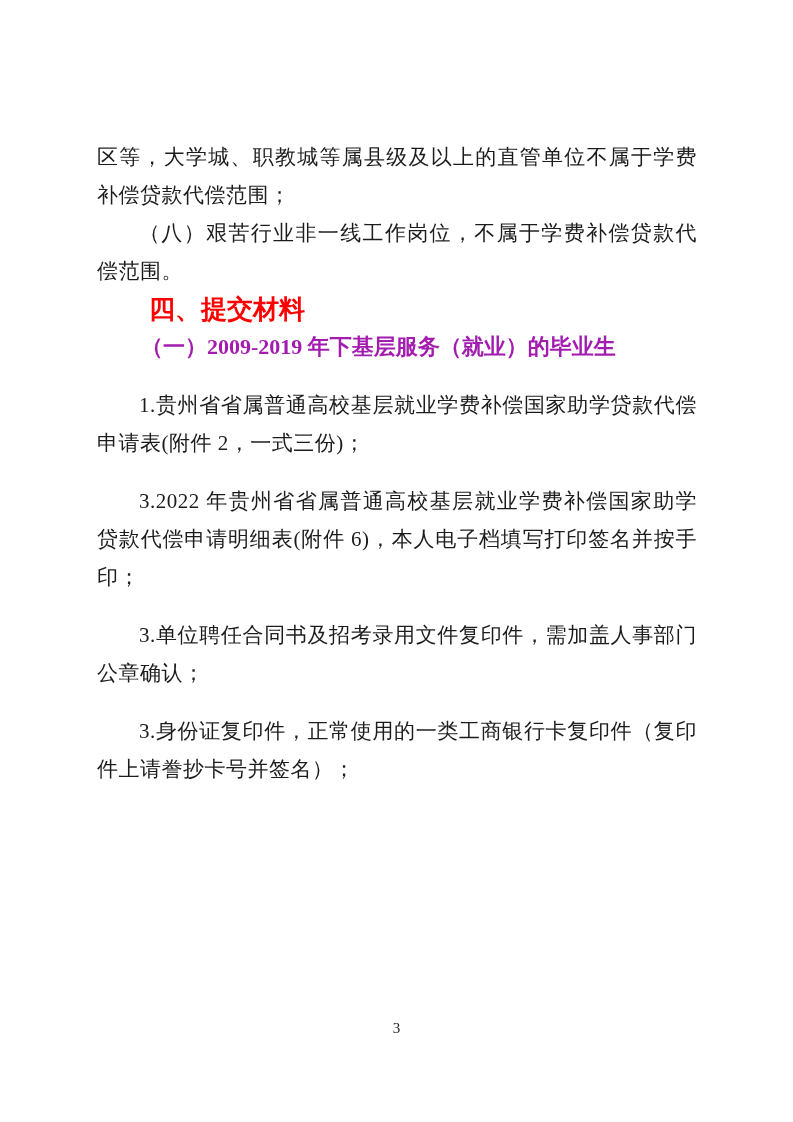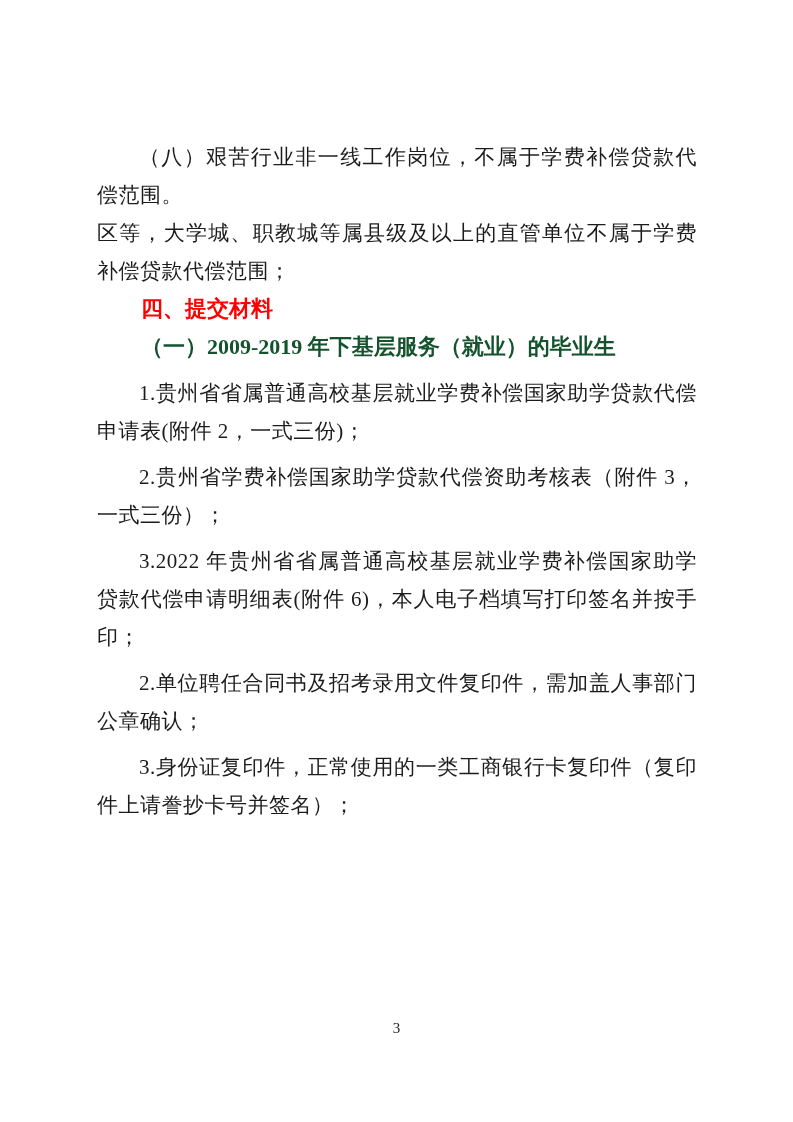--- a/index.html
+++ b/index.html
@@ -27,59 +27,58 @@
     padding: 0;
   }
   .para {
     font-size: 21px;
     line-height: 38px;
     text-align: justify;
     letter-spacing: 0.5px;
     color: #1c1c1c;
   }
   .para.indent { text-indent: 2em; }
-  .para.spaced { margin-top: 8px; }
+  .para.spaced { margin-top: 20px; }
   .heading-red {
     font-family: "Liberation Sans", "DejaVu Sans", sans-serif;
     font-weight: bold;
-    font-size: 22px;
+    font-size: 26px;
     line-height: 38px;
     color: var(--heading-red, #ff0000);
     text-indent: 2em;
     margin-top: 2px;
   }
   .heading-bold {
     font-weight: bold;
     font-size: 22px;
     line-height: 38px;
-    color: #14532d;
+    color: #a21caf;
     text-indent: 2em;
   }
   .page-footer {
     position: absolute;
     left: 0;
     top: 1018px;
     width: 100%;
     text-align: center;
     font-size: 15px;
     line-height: 20px;
     color: #222222;
   }
 </style>
 </head>
 <body>
 
 <div class="page">
   <main class="doc-body">
+      <p class="para">区等，大学城、职教城等属县级及以上的直管单位不属于学费补偿贷款代偿范围；</p>
       <p class="para indent">（八）艰苦行业非一线工作岗位，不属于学费补偿贷款代偿范围。</p>
-      <p class="para">区等，大学城、职教城等属县级及以上的直管单位不属于学费补偿贷款代偿范围；</p>
       <p class="heading-red indent">四、提交材料</p>
       <p class="heading-bold indent">（一）2009-2019 年下基层服务（就业）的毕业生</p>
       <p class="para indent spaced">1.贵州省省属普通高校基层就业学费补偿国家助学贷款代偿申请表(附件 2，一式三份)；</p>
-      <p class="para indent spaced">2.贵州省学费补偿国家助学贷款代偿资助考核表（附件 3，一式三份）；</p>
       <p class="para indent spaced">3.2022 年贵州省省属普通高校基层就业学费补偿国家助学贷款代偿申请明细表(附件 6)，本人电子档填写打印签名并按手印；</p>
-      <p class="para indent spaced">2.单位聘任合同书及招考录用文件复印件，需加盖人事部门公章确认；</p>
+      <p class="para indent spaced">3.单位聘任合同书及招考录用文件复印件，需加盖人事部门公章确认；</p>
       <p class="para indent spaced">3.身份证复印件，正常使用的一类工商银行卡复印件（复印件上请誊抄卡号并签名）；</p>
     </main>
   <div class="page-footer">
     <span>3</span>
   </div>
 </div>
 
 </body></html>

